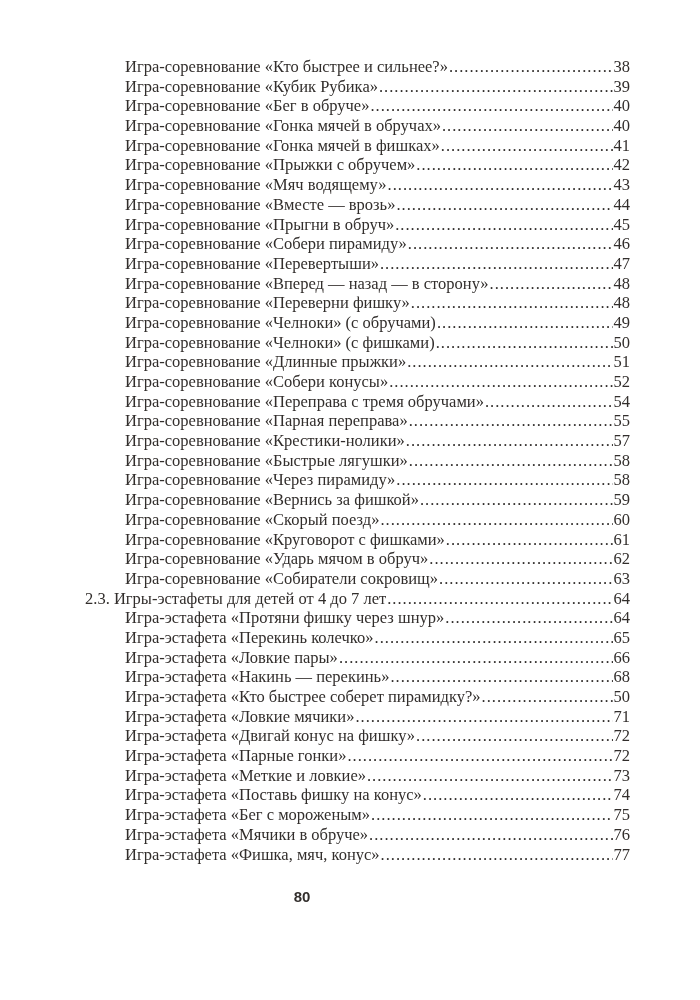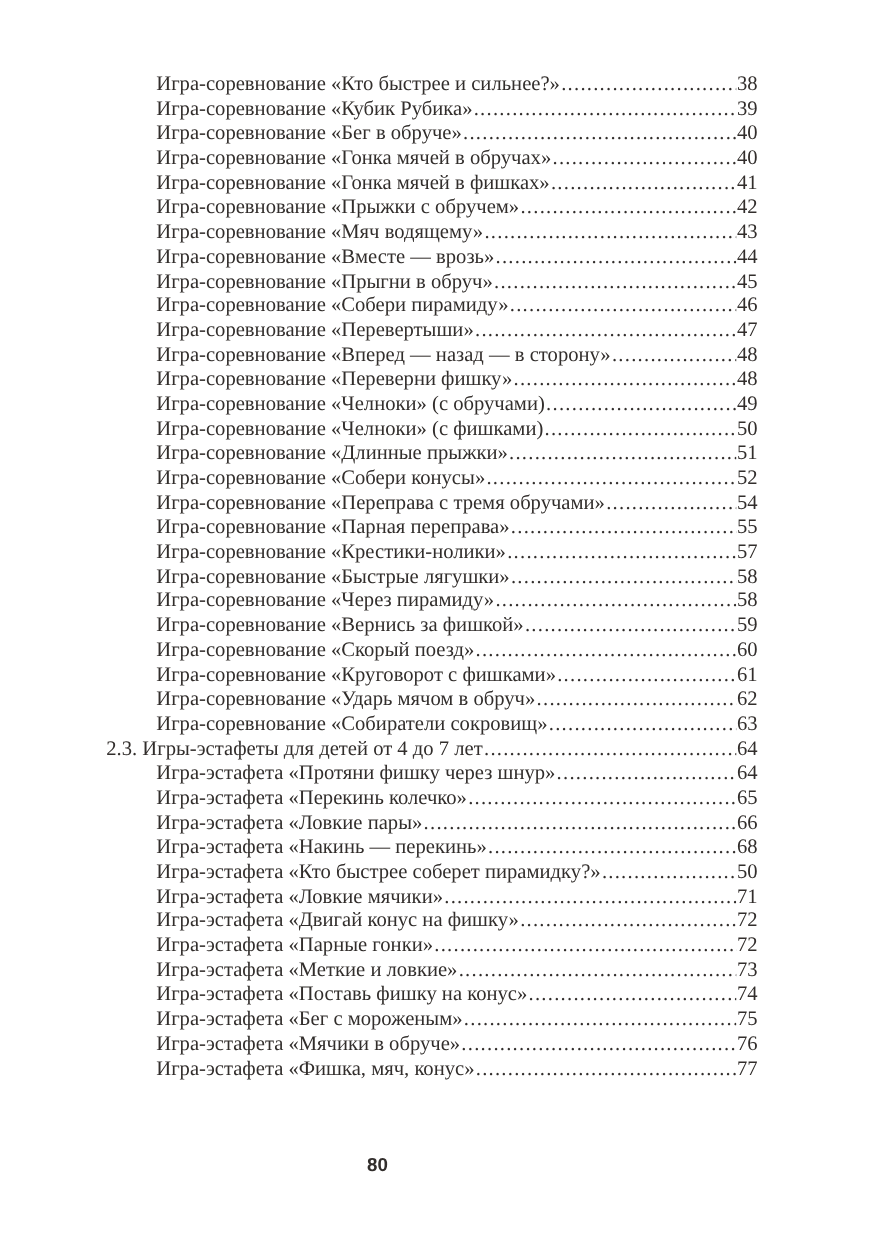--- a/index.html
+++ b/index.html
@@ -6,21 +6,21 @@
     margin: 0;
     padding: 0;
     background: #ffffff;
   }
   .page {
     position: relative;
     width: 700px;
     height: 1000px;
     background: #ffffff;
     box-sizing: border-box;
-    padding: 57px 94px 0 85px;
+    padding: 57px 70px 0 85px;
     font-family: "Liberation Serif", "DejaVu Serif", serif;
     color: #322e2c;
     overflow: hidden;
   }
   .toc {
     width: 100%;
   }
   .row {
     display: flex;
     align-items: baseline;
@@ -46,21 +46,21 @@
   .row .dots::after {
     content: "..........................................................................................................................................................................";
   }
   .row .pagenum {
     flex: 0 0 auto;
     white-space: nowrap;
     text-align: right;
   }
   .folio {
     position: absolute;
-    top: 924px;
+    top: 888px;
     left: 0;
     width: 604px;
     text-align: center;
     font-family: "Liberation Sans", "DejaVu Sans", sans-serif;
     font-weight: bold;
     font-size: 15px;
     color: #322e2c;
   }
 </style>
 </head>

